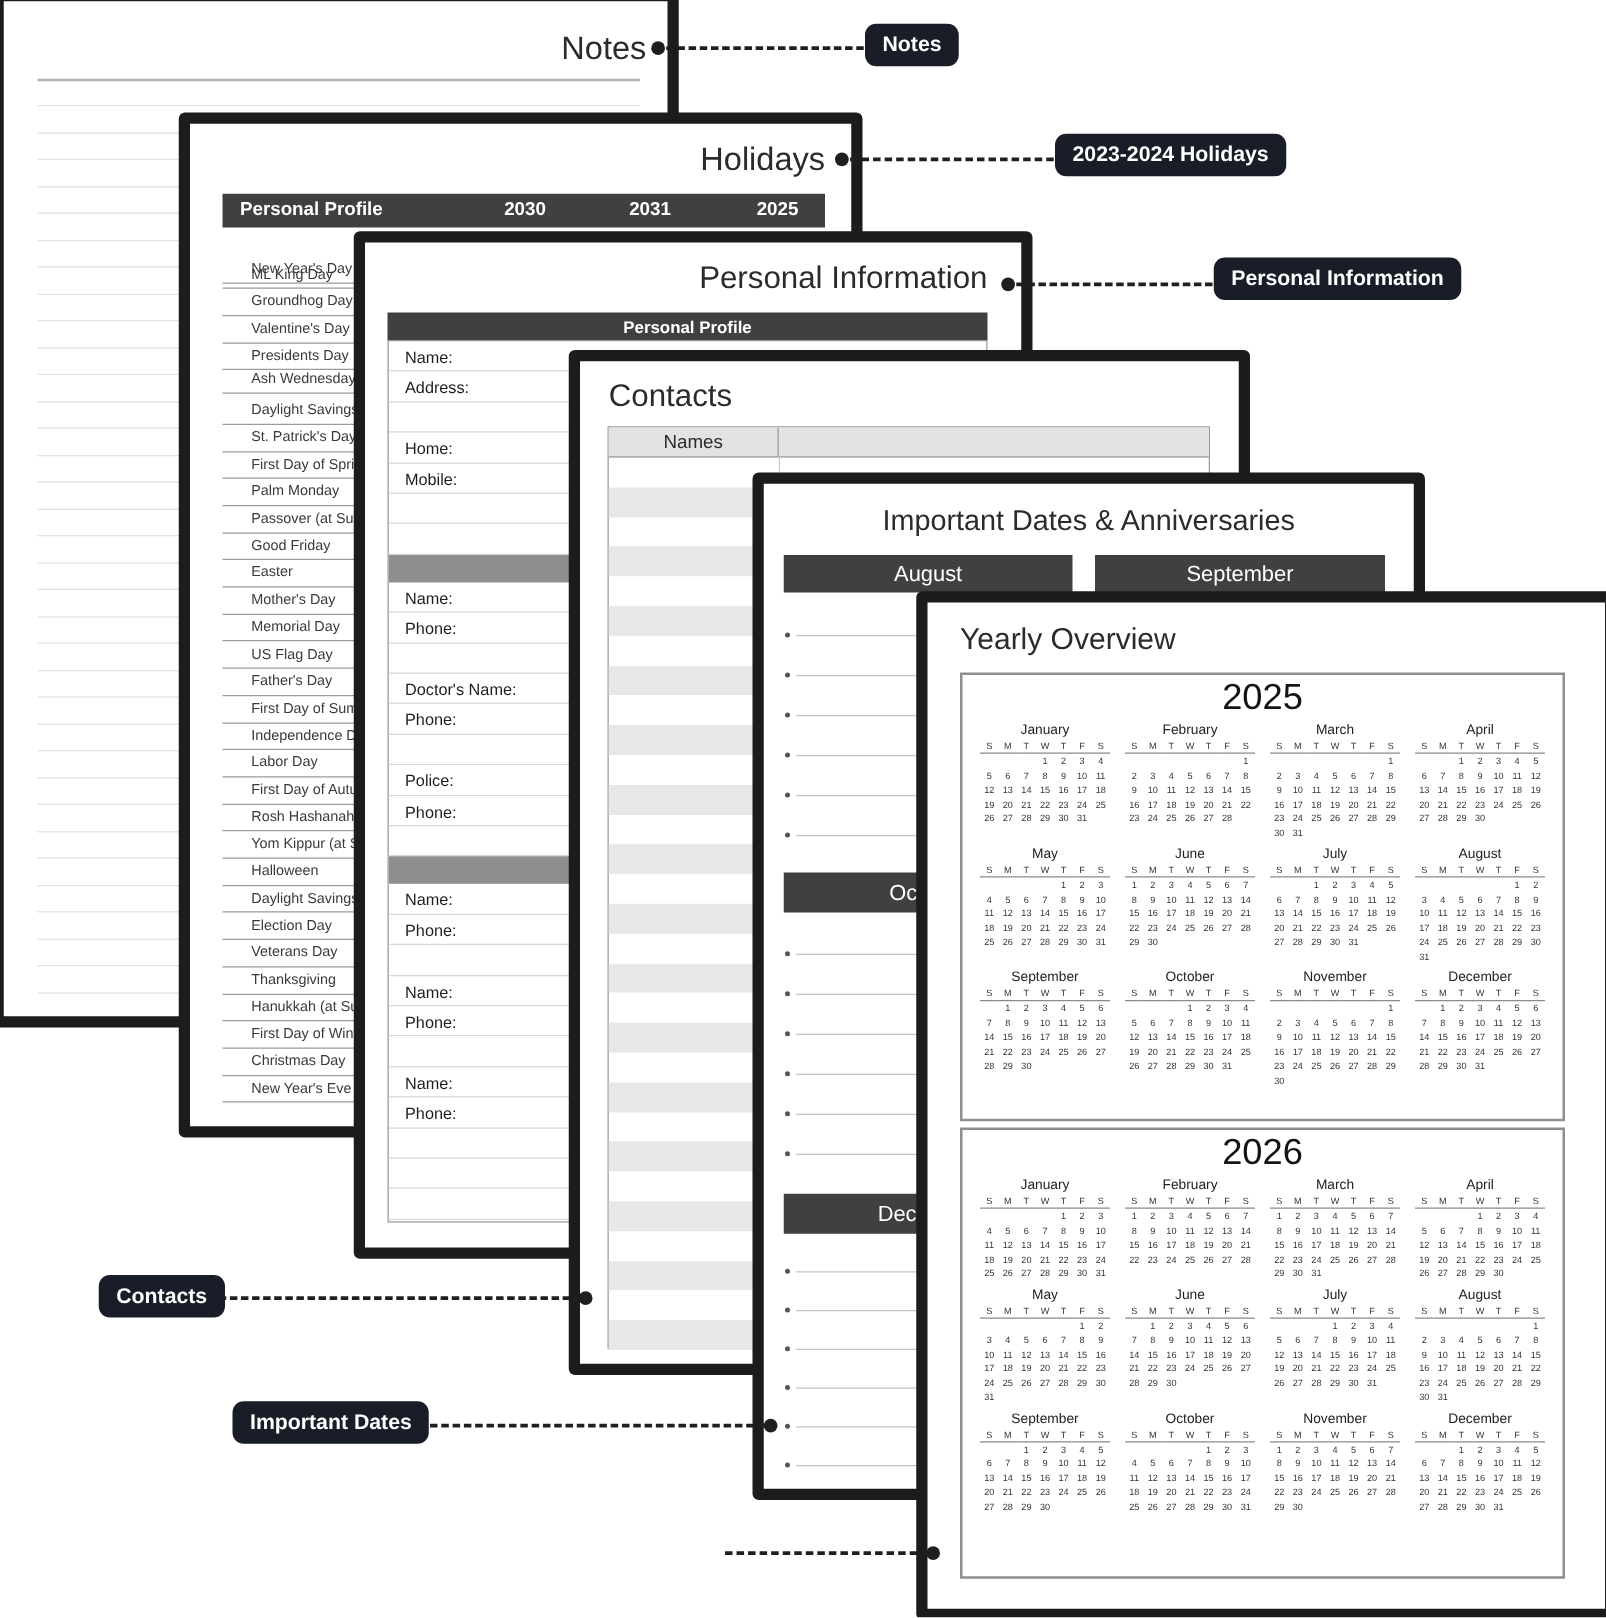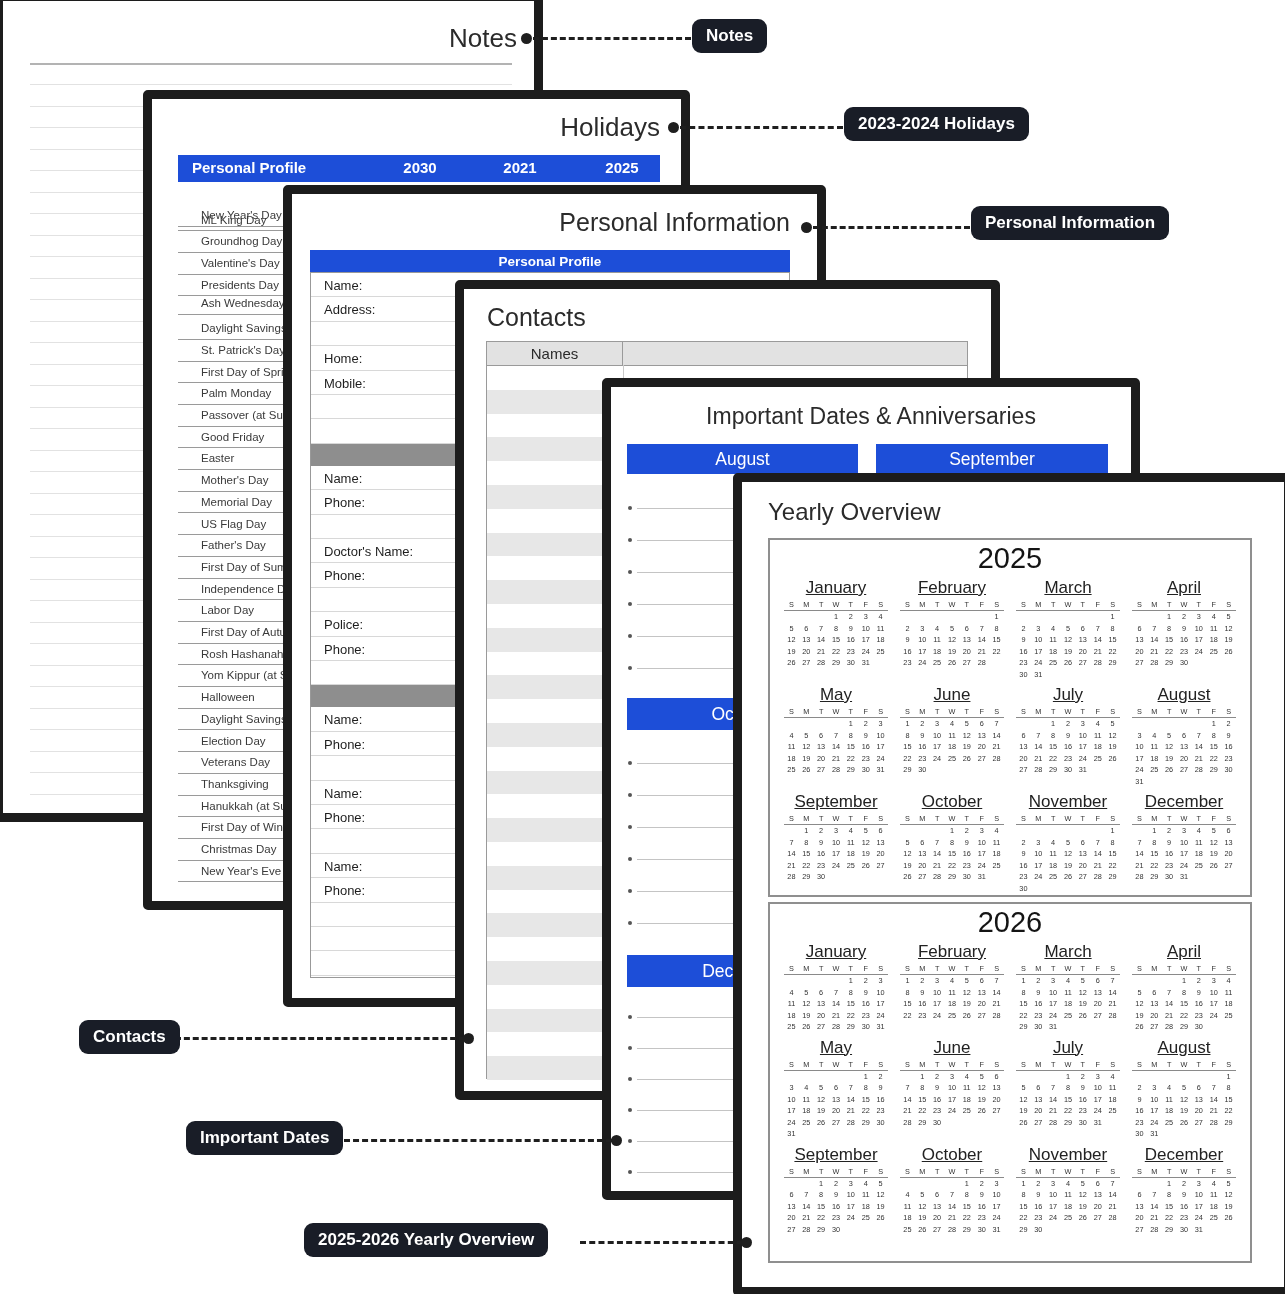--- a/index.html
+++ b/index.html
@@ -1,21 +1,21 @@
 <!DOCTYPE html>
 <html><head>
 <meta charset="utf-8">
 <style>
   html,body{margin:0;padding:0;background:#fff;}
   #canvas{position:relative;width:1285px;height:1294px;overflow:hidden;background:#fff;
           font-family:"Liberation Sans",sans-serif;}
   .page{position:absolute;background:#fff;border:9px solid #1c1c1c;border-radius:5px;box-sizing:border-box;}
   .inner{position:absolute;left:0;top:0;right:0;bottom:0;}
   .ptitle{position:absolute;color:#2b2b2b;white-space:nowrap;}
-  .graybar{position:absolute;background:#1d4ed8;color:#fff;display:flex;align-items:center;justify-content:center;overflow:hidden;}
+  .graybar{position:absolute;background:#404040;color:#fff;display:flex;align-items:center;justify-content:center;overflow:hidden;}
   
   .nline{position:absolute;left:27px;width:482px;height:0;border-top:1.5px solid #e2e2e2;}
   .nheavy{position:absolute;left:27px;width:482px;height:0;border-top:2px solid #b3b3b3;top:62px;}
   
   .hrow{position:absolute;left:26px;width:107px;height:21.7px;border-bottom:1.2px solid #9a9a9a;overflow:hidden;box-sizing:border-box;}
   .htxt{display:block;font-size:11.5px;color:#3a3a3a;padding-left:23px;line-height:21px;white-space:nowrap;}
   .hbar-label{font-weight:bold;font-size:15px;position:absolute;left:14px;top:4px;}
   .hyear{font-weight:bold;font-size:15px;position:absolute;top:4px;width:60px;text-align:center;}
   
   .pbox{position:absolute;border:1.2px solid #999;background:#fff;box-sizing:border-box;overflow:hidden;}
@@ -34,21 +34,21 @@
   .cvline{position:absolute;left:136px;top:0;bottom:0;width:1px;background:#c9c9c9;}
   
   .ibar{font-size:17.5px;}
   .iline{position:absolute;height:0;border-top:1px solid #c4c4c4;}
   .idot{position:absolute;width:4px;height:4px;border-radius:50%;background:#555;}
   
   .yearbox{position:absolute;border:2px solid #8f8f8f;box-sizing:border-box;background:#fff;overflow:hidden;}
   .ytitle{text-align:center;font-size:29px;color:#141414;margin-top:2px;}
   .months{display:grid;grid-template-columns:repeat(4,1fr);padding:3px 8px 0;row-gap:5px;}
   .month{padding:0 6px;}
-  .mname{text-align:center;font-size:17px;color:#222;margin-bottom:2px;text-decoration:underline;}
+  .mname{text-align:center;font-size:11px;color:#222;margin-bottom:2px;}
   .wdays,.mdays{display:grid;grid-template-columns:repeat(7,1fr);}
   .wdays span{font-size:7.3px;text-align:center;color:#333;border-bottom:1px solid #8a8a8a;padding-bottom:1px;}
   .mdays span{font-size:7.3px;text-align:center;color:#333;height:11.5px;line-height:11.5px;}
   
   .callout{position:absolute;background:#191d27;color:#fff;font-weight:bold;font-size:17px;
            padding:7px 14px;border-radius:9px;z-index:20;white-space:nowrap;}
   .dash{position:absolute;height:0;border-top:3px dashed #1f1f1f;z-index:19;}
   .cdot{position:absolute;width:11px;height:11px;background:#1f1f1f;border-radius:50%;z-index:19;}
 </style>
 </head>
@@ -98,21 +98,21 @@
         </div>
     </div>
   </div>
 
   <div class="page" style="left:143px;top:90px;width:547px;height:820px;z-index:2;">
     <div class="inner">
       <div class="ptitle" style="right:21px;top:13px;font-size:26px;">Holidays</div>
       <div class="graybar" style="left:26px;top:56px;width:482px;height:27px;">
         <span class="hbar-label">Personal Profile</span>
         <span class="hyear" style="left:212px;">2030</span>
-        <span class="hyear" style="left:312px;">2021</span>
+        <span class="hyear" style="left:312px;">2031</span>
         <span class="hyear" style="left:414px;">2025</span>
       </div>
       <div>
           <div class="hrow" style="top: 106px;">
             <span class="htxt">New Year's Day</span>
           </div>
           <div class="hrow" style="top: 110.7px;">
             <span class="htxt">ML King Day</span>
           </div>
           <div class="hrow" style="top: 132.4px;">
@@ -1545,17 +1545,16 @@
   <div class="callout" style="left:971px;top:206px;">Personal Information</div>
 
   <div class="callout" style="left:79px;top:1020px;">Contacts</div>
   <div class="dash" style="left:175px;top:1037px;width:290px;"></div>
   <div class="cdot" style="left:463px;top:1033px;"></div>
 
   <div class="callout" style="left:186px;top:1121px;">Important Dates</div>
   <div class="dash" style="left:344px;top:1139px;width:268px;"></div>
   <div class="cdot" style="left:611px;top:1135px;"></div>
 
-  <div class="callout" style="left:304px;top:1223px;">2025-2026 Yearly Overview</div>
   <div class="dash" style="left:580px;top:1241px;width:163px;"></div>
   <div class="cdot" style="left:741px;top:1237px;"></div>
 
 </div>
 
 </body></html>

